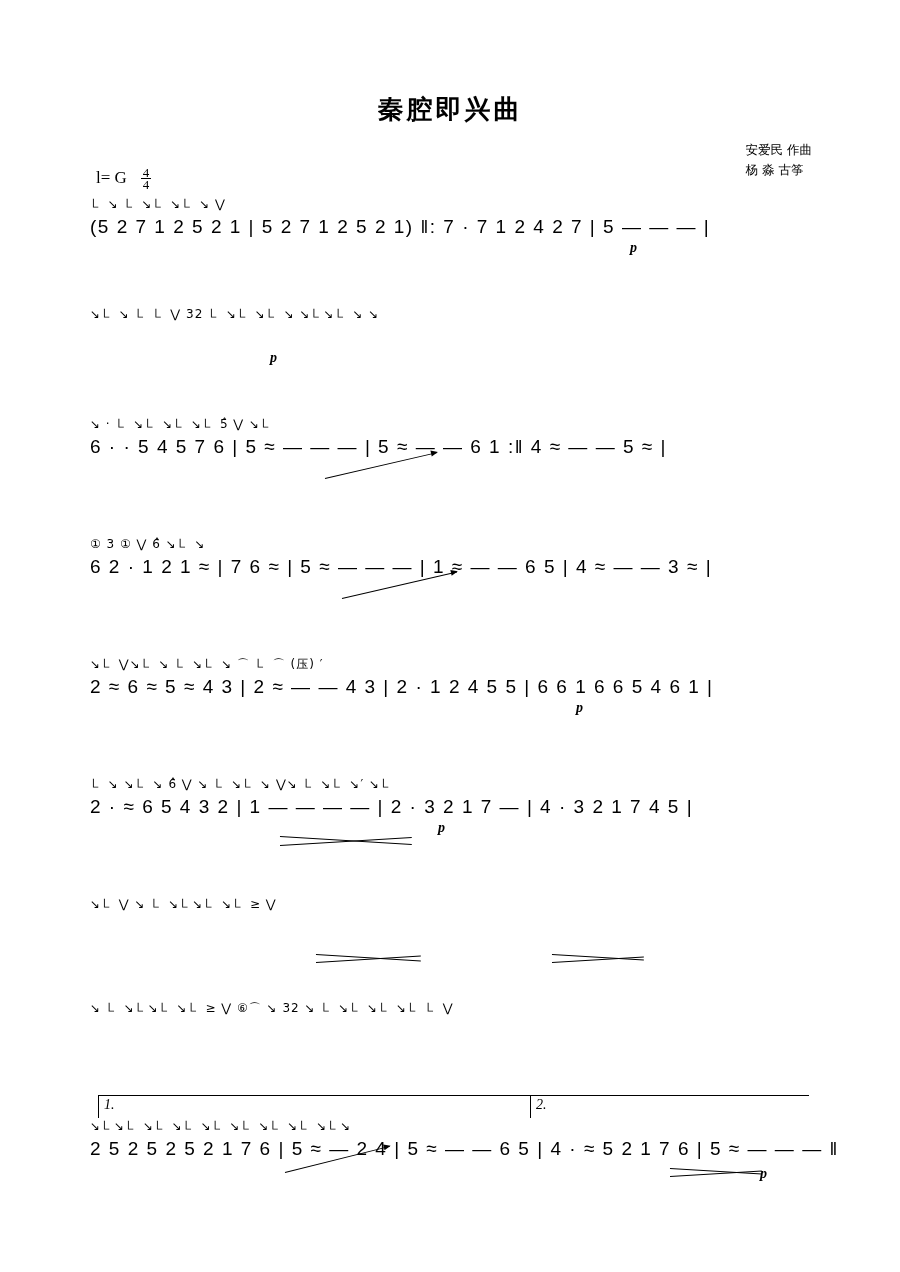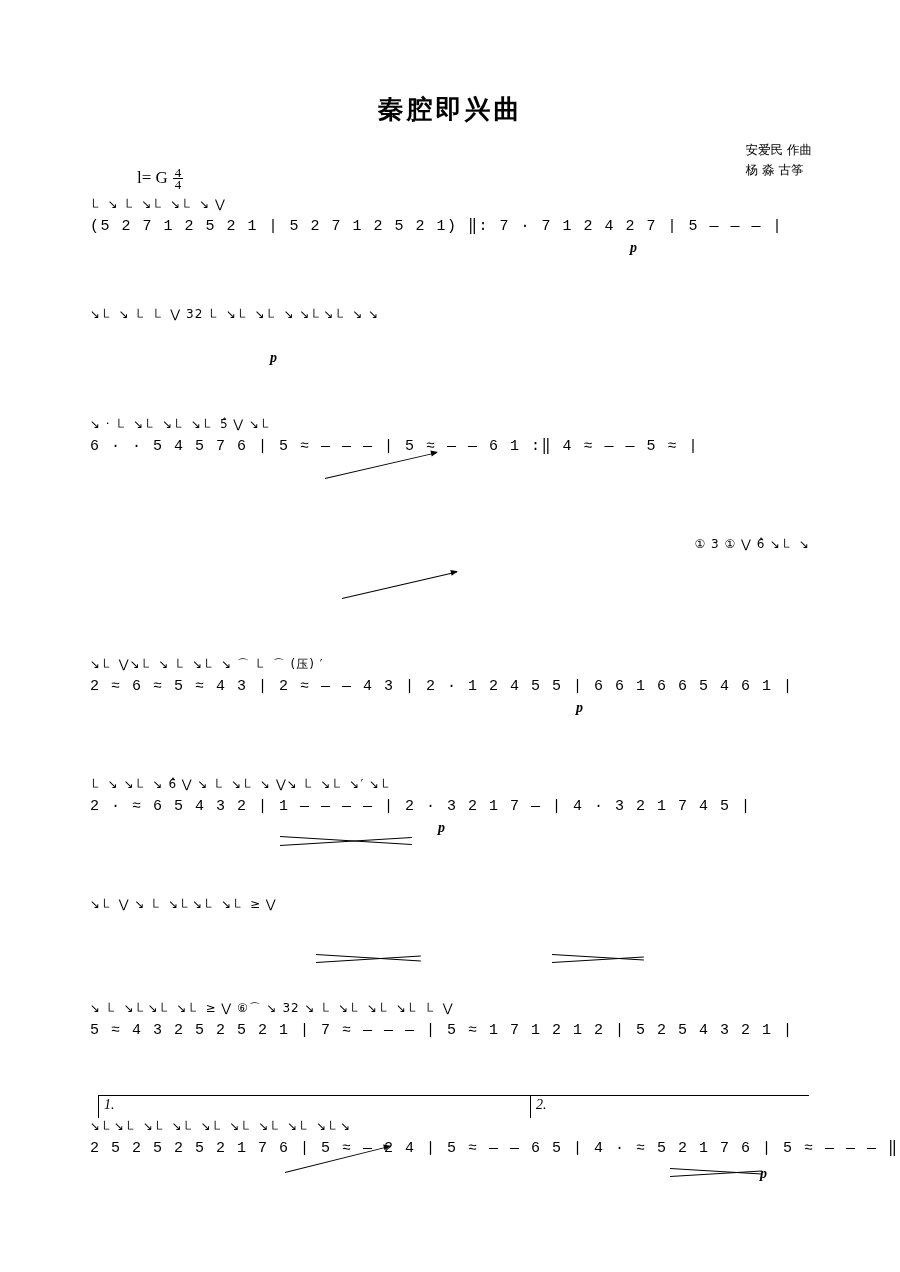--- a/index.html
+++ b/index.html
@@ -45,22 +45,21 @@
     line-height: 20px;
   }
   .keysig {
     position: absolute;
     top: 166px;
     left: 96px;
     font-size: 17px;
     font-family: "Liberation Serif", serif;
     display: flex;
     align-items: center;
-    gap: 5px;
-    margin-left: 41px;
+    gap: 14px;
   }
   .frac {
     display: inline-flex;
     flex-direction: column;
     align-items: center;
     font-size: 13px;
     line-height: 11px;
     position: relative;
     top: 1px;
   }
@@ -73,22 +72,22 @@
     left: 90px;
     width: 720px;
     height: 86px;
   }
   .notes {
     position: absolute;
     left: 0;
     top: 18px;
     width: 100%;
     white-space: nowrap;
-    font-family: Liberation Mono, monospace;
-    font-size: 15px;
+    font-family: Liberation Sans, sans-serif;
+    font-size: 19px;
     letter-spacing: 1.5px;
     line-height: 26px;
   }
 
   
   .orn {
     position: absolute;
     top: 0px;
     left: 0;
     width: 100%;
@@ -181,22 +180,23 @@
     <div class="dynrow" style="left:180px;">p</div>
   </div>
 
   <div class="system" style="top:416px;">
     <div class="orn">↘ ·     ㇄  ↘㇄ ↘㇄ ↘㇄       5̂                     ⋁                   ↘㇄</div>
     <div class="notes">6 · ·  5  4 5 7 6 | 5 ≈  —  —  —  | 5 ≈  —  —  6 1 :‖ 4 ≈  —  —  5 ≈ |</div>
     <div class="dynrow"></div>
     <div class="arrow" style="left:235px; top:62px; width:115px; transform:rotate(-13deg);"></div>
   </div>
 
-  <div class="system" style="top:536px;text-align:right;">
+  <div class="system" style="top:536px;">
     <div class="orn">      ①   3  ①                                       ⋁  6̂           ↘㇄              ↘</div>
+    <div class="notes">6  2 · 1 2 1 ≈ | 7 6 ≈ | 5 ≈  —  —  —  | 1 ≈  —  —  6 5 | 4 ≈  —  —  3 ≈ |</div>
     <div class="dynrow"></div>
     <div class="arrow" style="left:252px; top:62px; width:118px; transform:rotate(-13deg);"></div>
   </div>
 
   <div class="system" style="top:656px;">
     <div class="orn">               ↘㇄               ⋁↘㇄    ↘  ㇄ ↘㇄ ↘  ⌒   ㇄      ⌒ (压)   ′</div>
     <div class="notes">2 ≈ 6 ≈ 5 ≈ 4 3 | 2 ≈  —  —  4 3 | 2 · 1 2 4 5   5 | 6 6 1 6 6 5 4   6 1 |</div>
     <div class="dynrow" style="left:486px;">p</div>
   </div>
 
@@ -218,21 +218,20 @@
       <i style="left:0; top:8px; width:105px; transform:rotate(-3.5deg);"></i>
     </div>
     <div class="hairpin" style="left:462px; top:58px; width:92px; height:9px;">
       <i style="left:0; top:0; width:92px; transform:rotate(3.5deg);"></i>
       <i style="left:0; top:8px; width:92px; transform:rotate(-3.5deg);"></i>
     </div>
   </div>
 
   <div class="system" style="top:1000px;">
     <div class="orn">   ↘ ㇄  ↘㇄↘㇄ ↘㇄   ≥             ⋁   ⑥⌒  ↘  32 ↘  ㇄  ↘㇄ ↘㇄ ↘㇄  ㇄   ⋁</div>
-    <div class="notes">5 ≈ 4 3 2 5 2 5 2 1 | 7 ≈  —  —  —  | 5 ≈ 1 7 1 2  1 2 | 5 2 5 4 3 2  1 |</div>
     <div class="dynrow"></div>
   </div>
 
   <div class="ending" style="left:98px; top:1095px; width:432px;">
     <span>1.</span>
   </div>
   <div class="ending" style="left:530px; top:1095px; width:278px;">
     <span>2.</span>
   </div>
 

